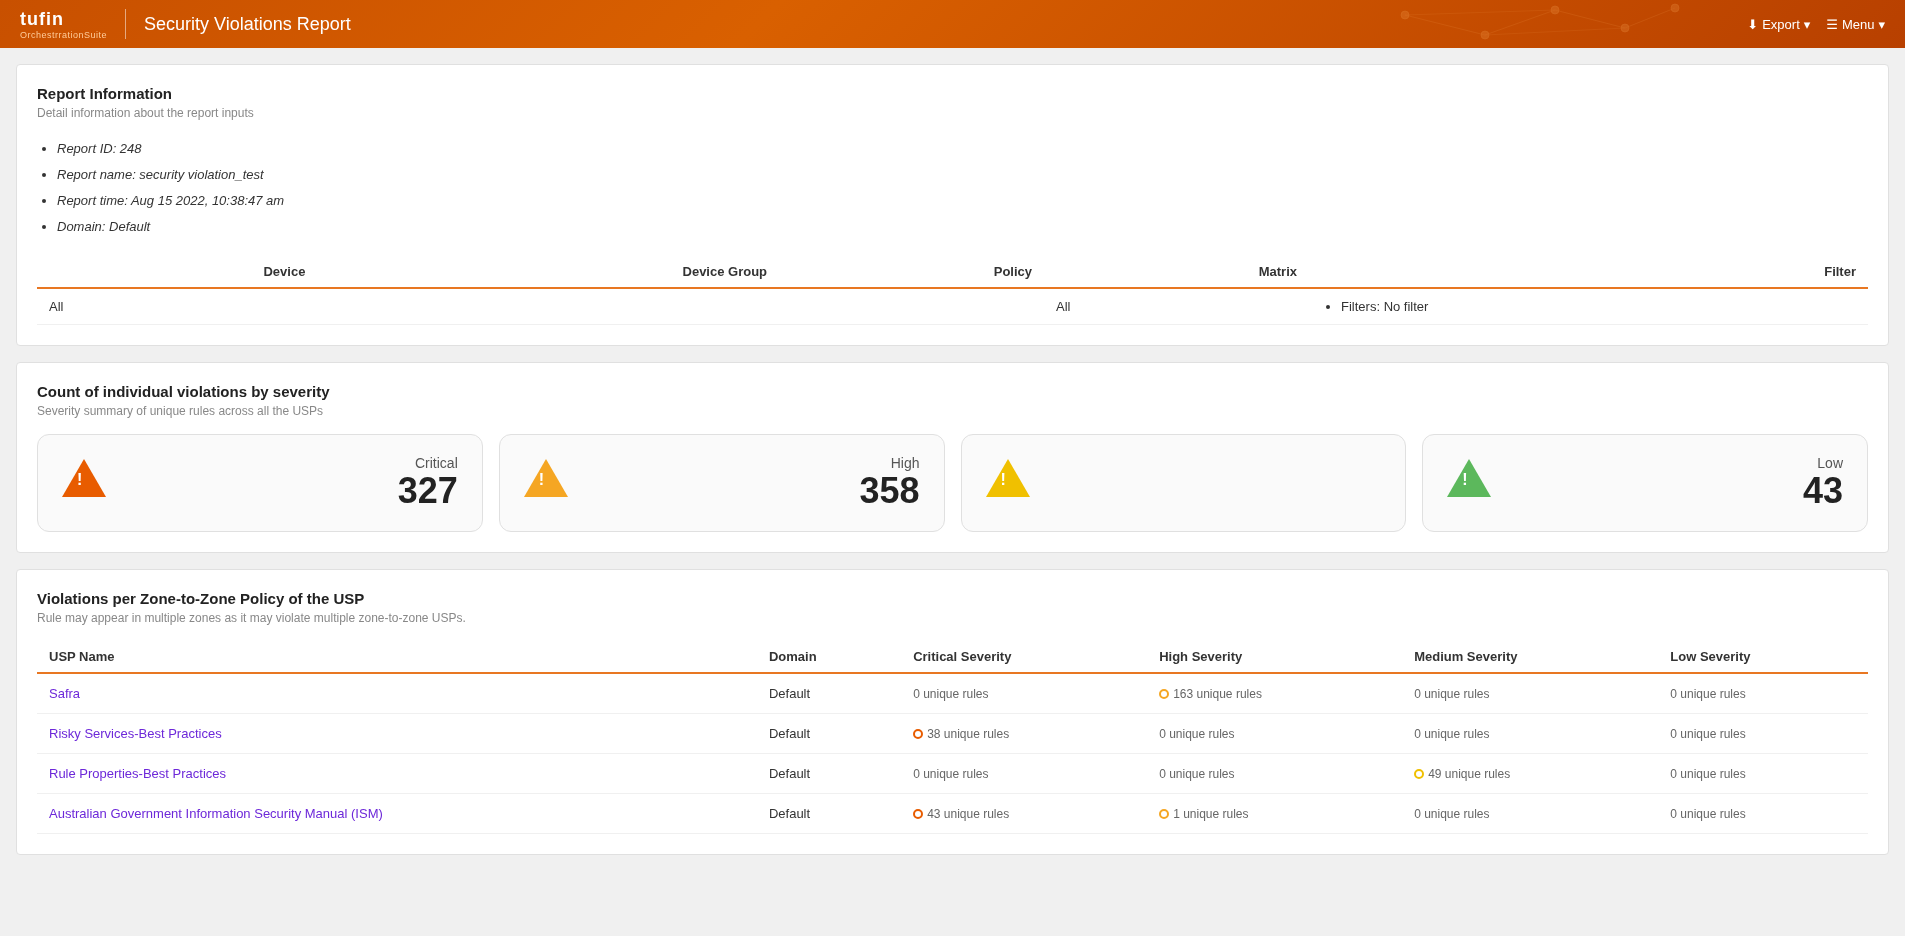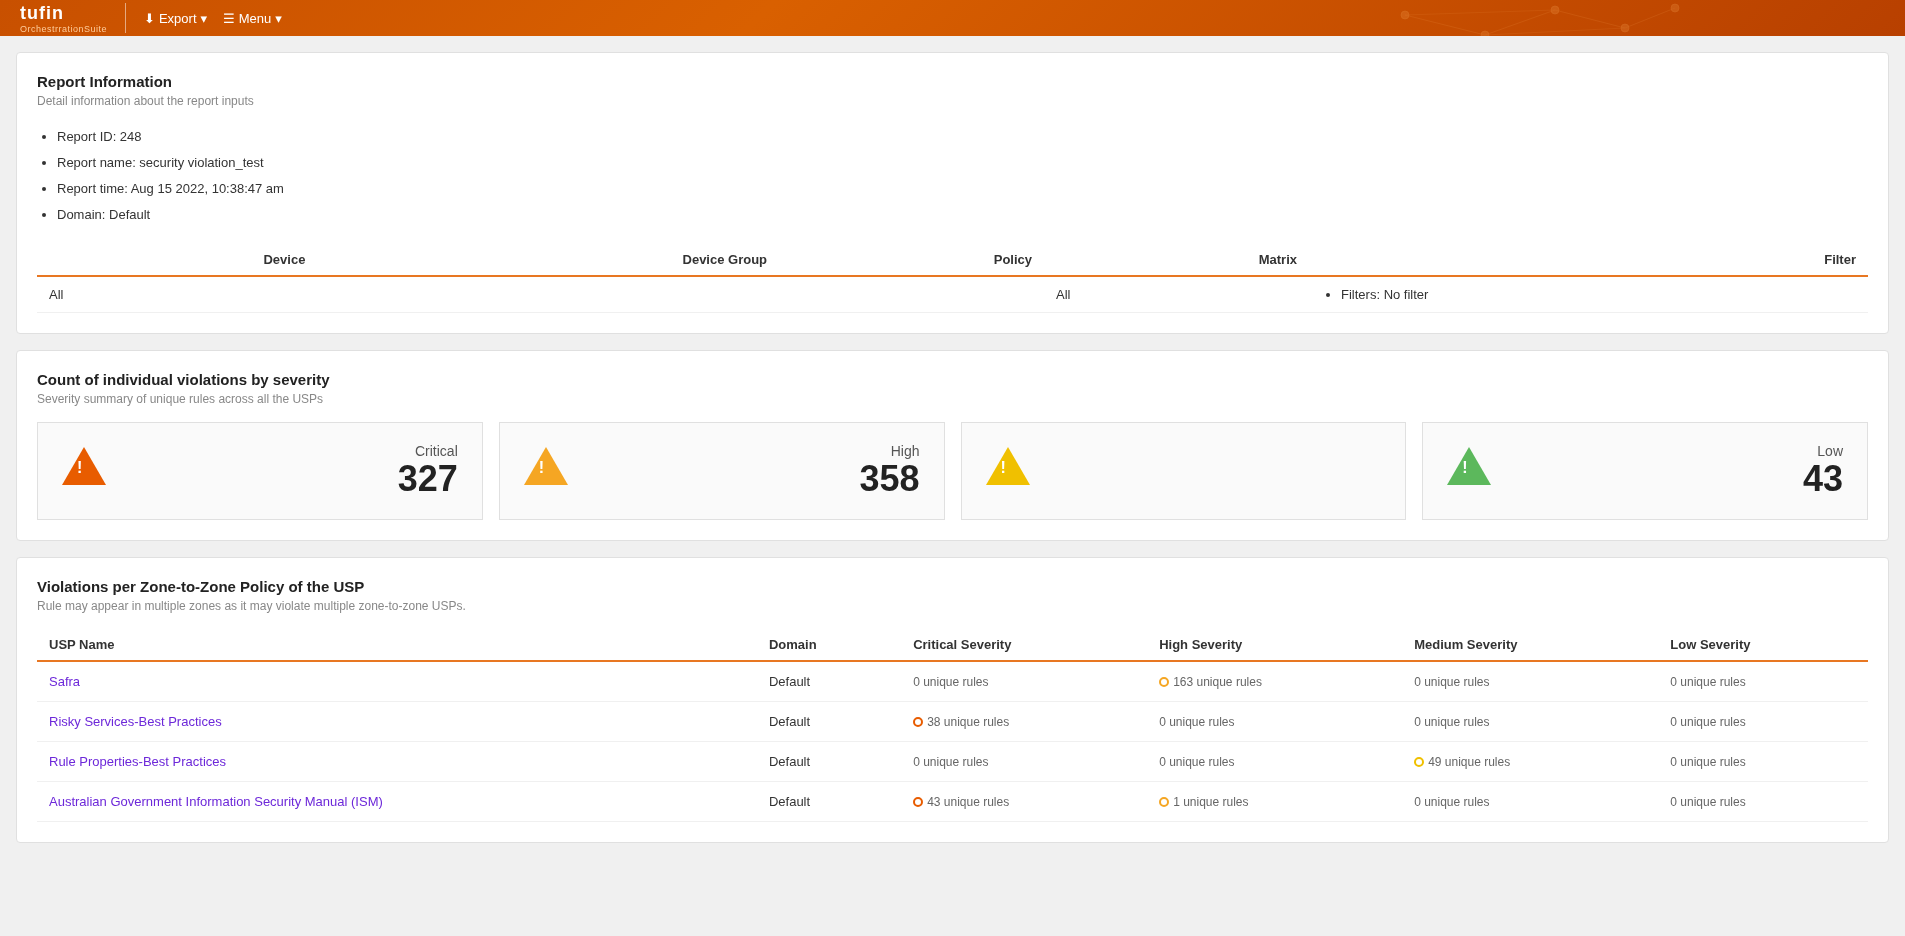--- a/index.html
+++ b/index.html
@@ -4,21 +4,21 @@
   <style>
     * { box-sizing: border-box; margin: 0; padding: 0; }
     body { font-family: Arial, sans-serif; font-size: 13px; background: #f0f0f0; color: #333; }
 
     
     .header {
       background: linear-gradient(135deg, #c85000 0%, #d96000 40%, #b84000 100%);
       display: flex;
       align-items: center;
       padding: 0 20px;
-      height: 36px;
+      height: 48px;
       position: relative;
       overflow: hidden;
     }
     .header-logo {
       display: flex;
       flex-direction: column;
       color: white;
     }
     .logo-text {
       font-size: 18px;
@@ -98,20 +98,21 @@
 
     
     .report-info-list {
       list-style: disc;
       padding-left: 20px;
       margin-bottom: 16px;
       line-height: 2;
     }
     .report-info-list li {
       font-size: 13px;
+      font-style: italic;
     }
 
     
     .report-table {
       width: 100%;
       border-collapse: collapse;
     }
     .report-table th {
       text-align: right;
       padding: 8px 12px;
@@ -127,21 +128,21 @@
 
     
     .severity-row {
       display: flex;
       gap: 16px;
       margin-top: 8px;
     }
     .severity-card {
       flex: 1;
       border: 1px solid #e0e0e0;
-      border-radius: 0;
+      border-radius: 12px;
       padding: 20px 24px;
       display: flex;
       align-items: center;
       gap: 20px;
       background: #fafafa;
     }
     .severity-icon {
       font-size: 36px;
       flex-shrink: 0;
     }
@@ -314,20 +315,21 @@
     <line x1="420" y1="28" x2="470" y2="8" stroke="rgba(255,180,100,0.4)" stroke-width="1"></line>
     <line x1="200" y1="15" x2="350" y2="10" stroke="rgba(255,180,100,0.3)" stroke-width="1"></line>
     <line x1="280" y1="35" x2="420" y2="28" stroke="rgba(255,180,100,0.3)" stroke-width="1"></line>
   </svg>
 
   <div class="header-logo">
     <span class="logo-text">tufin</span>
     <span class="logo-sub">OrchestrrationSuite</span>
   </div>
   <div class="header-divider"></div>
+  <span class="header-title">Security Violations Report</span>
   <div class="header-actions">
     <button class="header-btn">
       <span>⬇</span>
       <span>Export</span>
       <span>▾</span>
     </button>
     <button class="header-btn">
       <span>☰</span>
       <span>Menu</span>
       <span>▾</span>

